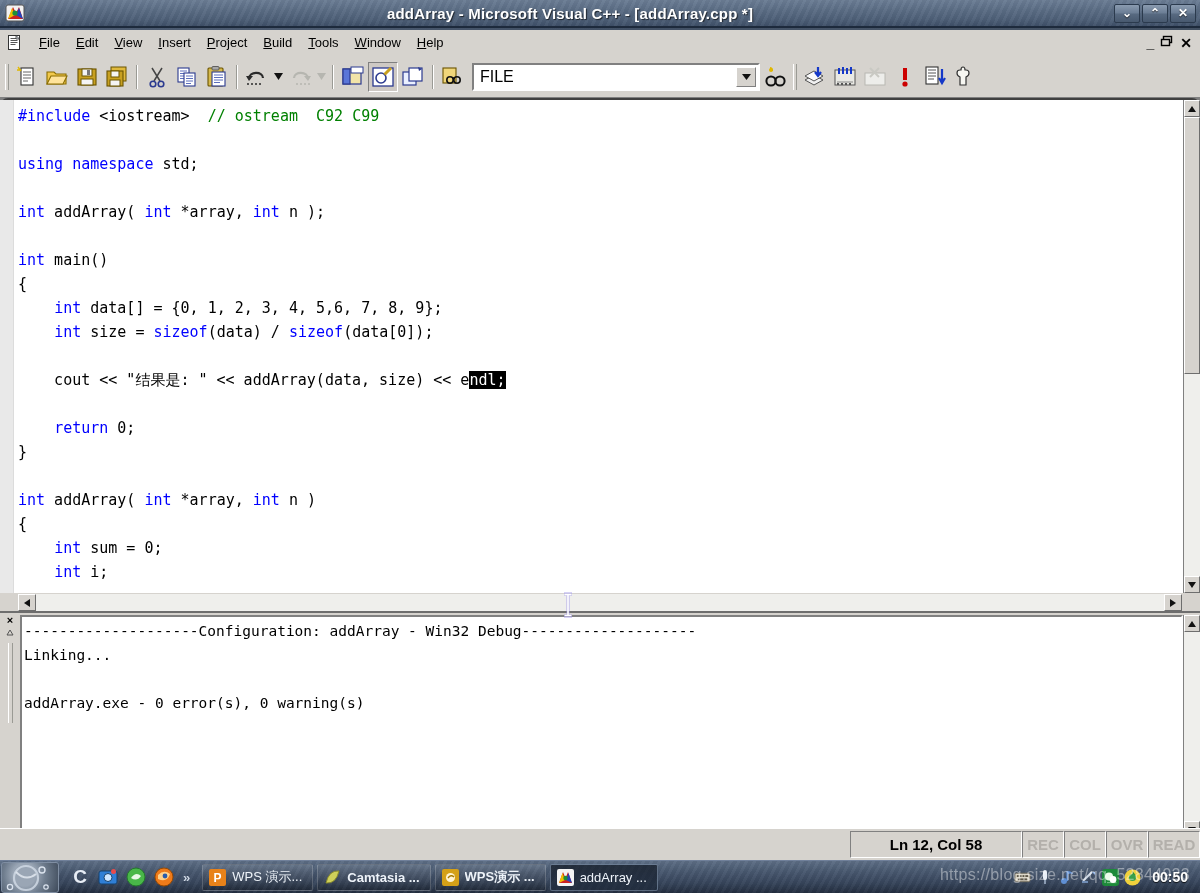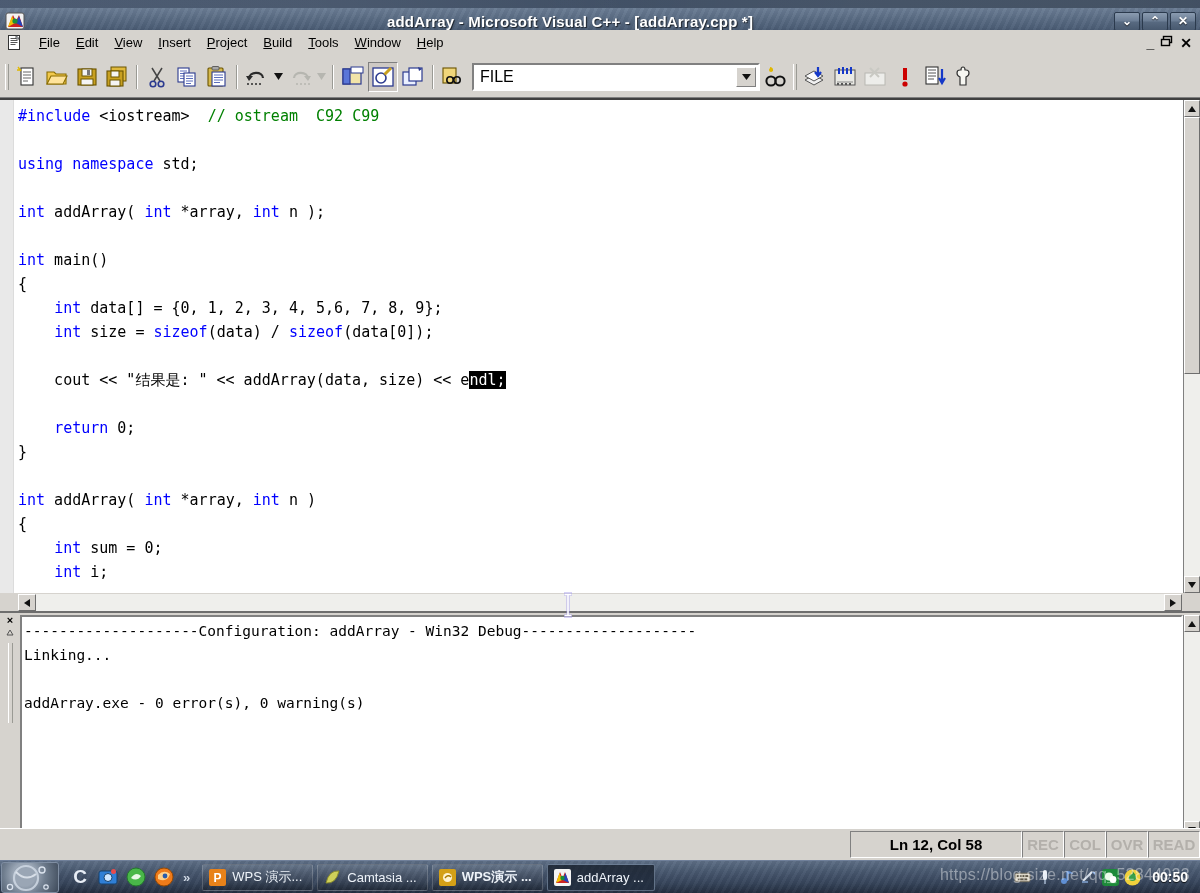--- a/index.html
+++ b/index.html
@@ -21,21 +21,21 @@
   #desktop {
     position: absolute; inset: 0;
     background:
       radial-gradient(circle at 12% 18%, rgba(255,255,255,.05) 0 18%, transparent 40%),
       radial-gradient(circle at 82% 8%, rgba(255,255,255,.04) 0 12%, transparent 36%),
       linear-gradient(160deg, #43536b 0%, #3a4859 45%, #2c3746 100%);
   }
 
   
   #titlebar {
-    position: absolute; left: 0; top: 8px; width: 1200px; height: 28px;
+    position: absolute; left: 0; top: 0; width: 1200px; height: 28px;
     background:
       repeating-linear-gradient(115deg, rgba(255,255,255,.035) 0 3px, rgba(0,0,0,.03) 3px 7px),
       linear-gradient(180deg, #6b7d94 0%, #5a6c84 40%, #4d5f77 75%, #3f5068 100%);
     border-bottom: 2px solid #1d2a3c;
     display: flex; align-items: center;
   }
   #titlebar .tb-ico {
     width: 22px; height: 22px; margin-left: 4px;
     position: relative; flex: none;
   }
@@ -127,20 +127,21 @@
   
   #client { flex: 1; position: relative; background: #808080; display: flex; flex-direction: column; }
 
   
   #editor-wrap {
     position: relative;
     height: 495px;
     background: #fff;
     border-top: 2px solid #404040;
     display: flex;
+    border-radius: 8px;
   }
   #sel-margin {
     width: 14px; background: #e9e9e9; border-right: 1px solid #dcdcdc; flex: none;
   }
   #code {
     flex: 1; position: relative; overflow: hidden;
     background: #ffffff;
     padding: 4px 0 0 4px;
     font-family: "DejaVu Sans Mono", monospace;
     font-size: 15px;
@@ -725,21 +726,21 @@
             </svg>
           </span>
           <span style="overflow: hidden; white-space: nowrap;">WPS 演示...</span>
         </div>
         <div class="taskbtn">
           <span style="display: flex; flex: 0 0 auto;">
             <svg width="17" height="17" viewBox="0 0 17 17">
               <path d="M2 14 q3 -13 13 -12 q-3 13 -13 12z" fill="#cfd05a" stroke="#8d8f2c"></path>
             </svg>
           </span>
-          <span style="overflow: hidden; white-space: nowrap;">Camtasia ...</span>
+          <span style="overflow: hidden; white-space: nowrap; font-weight: bold;">Camtasia ...</span>
         </div>
         <div class="taskbtn">
           <span style="display: flex; flex: 0 0 auto;">
             <svg width="17" height="17" viewBox="0 0 17 17">
               <rect width="17" height="17" rx="2" fill="#d4a017"></rect>
               <circle cx="8.5" cy="8.5" r="4.5" fill="#fff3cf"></circle>
               <path d="M6 9 q3 -4 6 -1" stroke="#a87a00" fill="none" stroke-width="1.4"></path>
             </svg>
           </span>
           <span style="overflow: hidden; white-space: nowrap; font-weight: bold;">WPS演示 ...</span>

